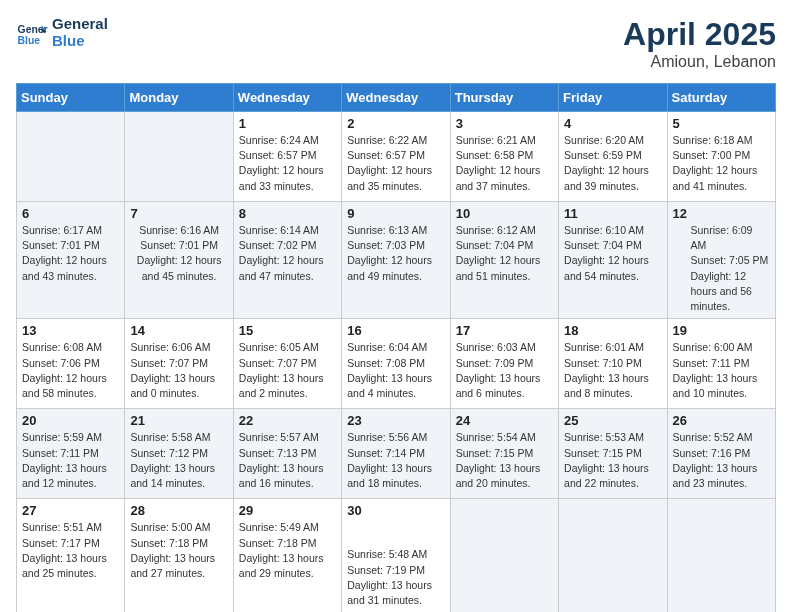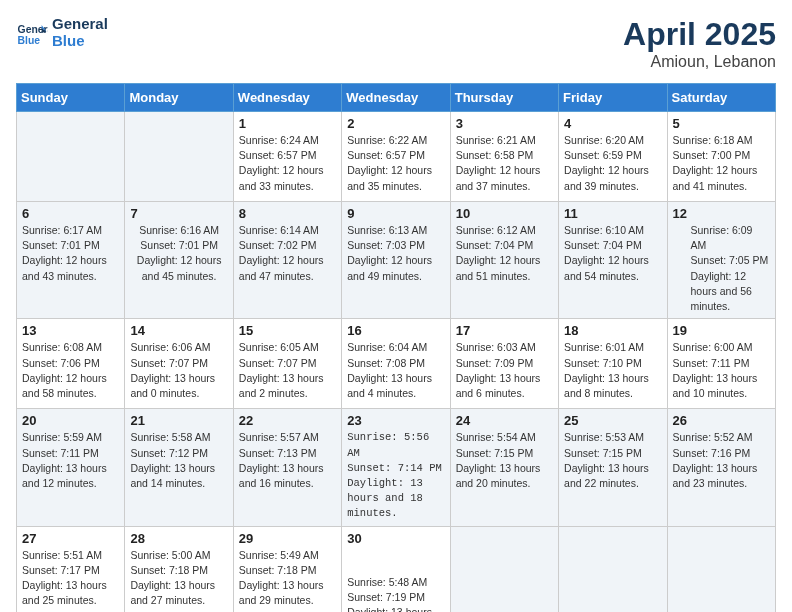--- a/index.html
+++ b/index.html
@@ -255,21 +255,21 @@
 Daylight: 13 hours and 14 minutes.</div>
         </td>
         <td>
           <span class="day-num">22</span>
           <div class="day-info" style="white-space: pre-line;">Sunrise: 5:57 AM
 Sunset: 7:13 PM
 Daylight: 13 hours and 16 minutes.</div>
         </td>
         <td>
           <span class="day-num">23</span>
-          <div class="day-info" style="white-space: pre-line; font-family: Liberation Mono, monospace;">Sunrise: 5:56 AM
+          <div class="day-info" style="white-space: pre-line;">Sunrise: 5:56 AM
 Sunset: 7:14 PM
 Daylight: 13 hours and 18 minutes.</div>
         </td>
         <td>
           <span class="day-num">24</span>
           <div class="day-info" style="white-space: pre-line;">Sunrise: 5:54 AM
 Sunset: 7:15 PM
 Daylight: 13 hours and 20 minutes.</div>
         </td>
         <td>

